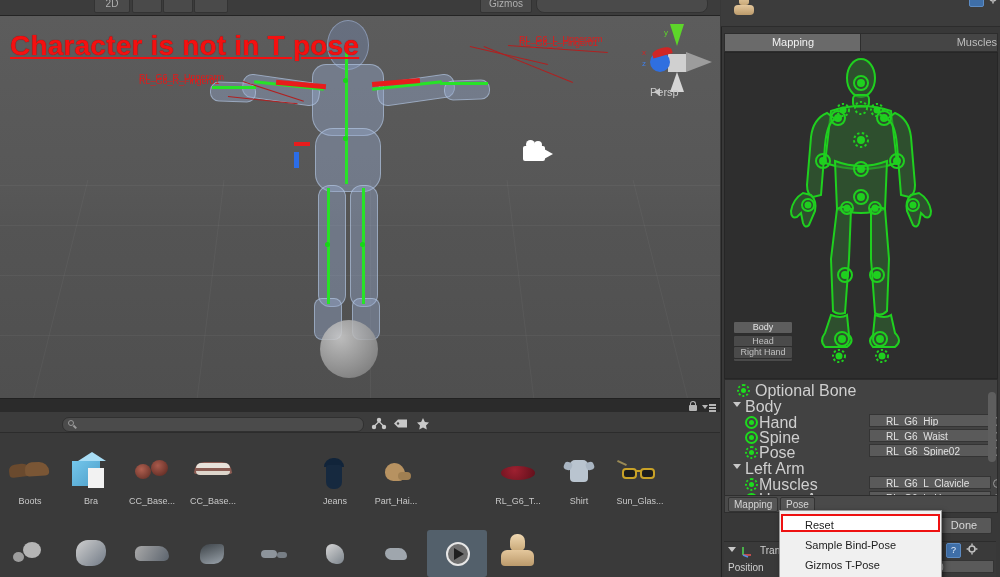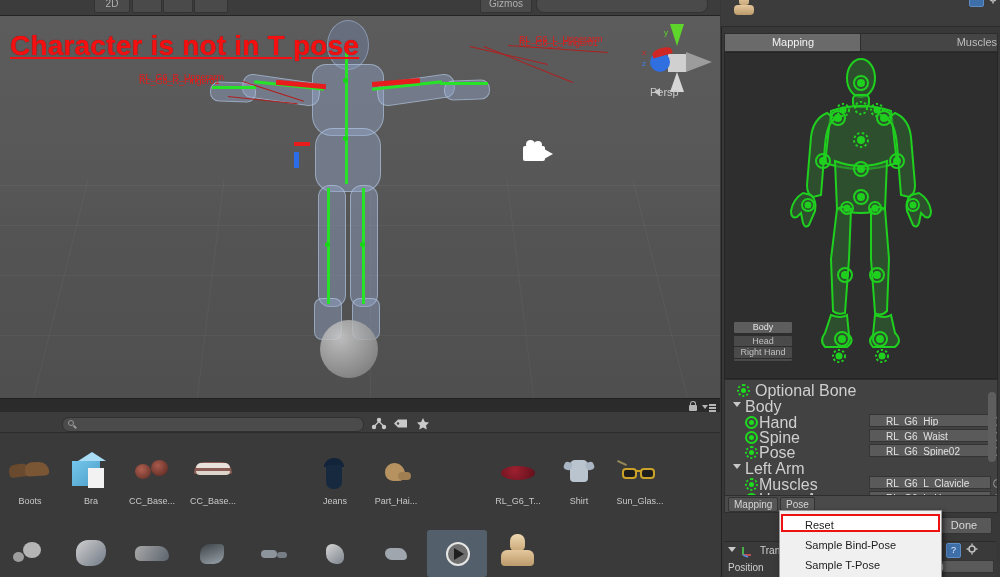--- a/index.html
+++ b/index.html
@@ -520,14 +520,14 @@
       </svg>
   </div>
   <div class="tlabel" style="left:4px;top:20px;">Position</div>
   <div class="tlabel" style="left:200px;top:20px;">Z</div>
   <div class="tfield" style="left:210px;top:18px;width:60px;">0</div>
 </div>
 
 <div class="abs" id="ctx-menu">
   <div class="ctx-item hl" style="top:3px;">Reset</div>
   <div class="ctx-item" style="top:25px;">Sample Bind-Pose</div>
-  <div class="ctx-item" style="top:45px;">Sample T-Pose</div>
+  <div class="ctx-item" style="top:45px;">Gizmos T-Pose</div>
 </div>
 
 </body></html>

